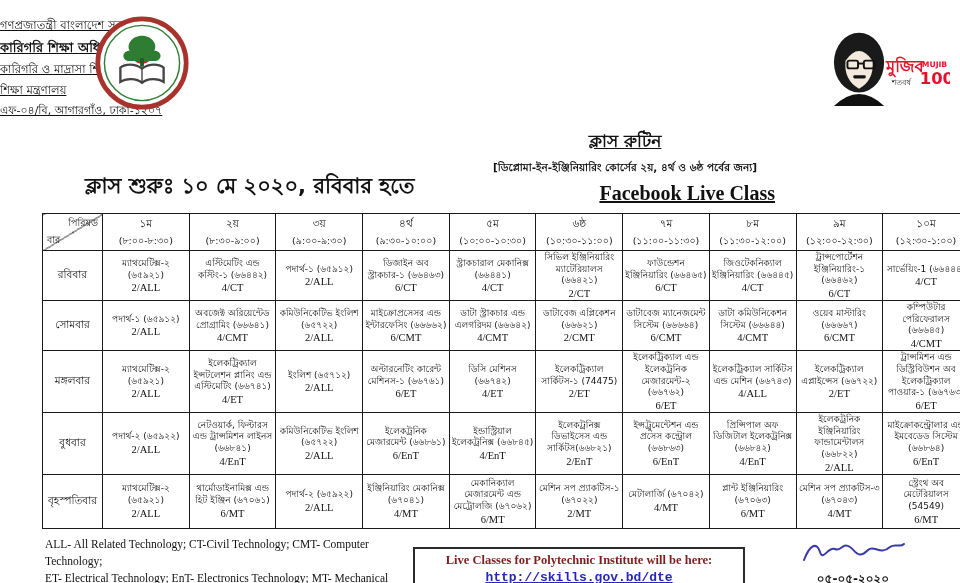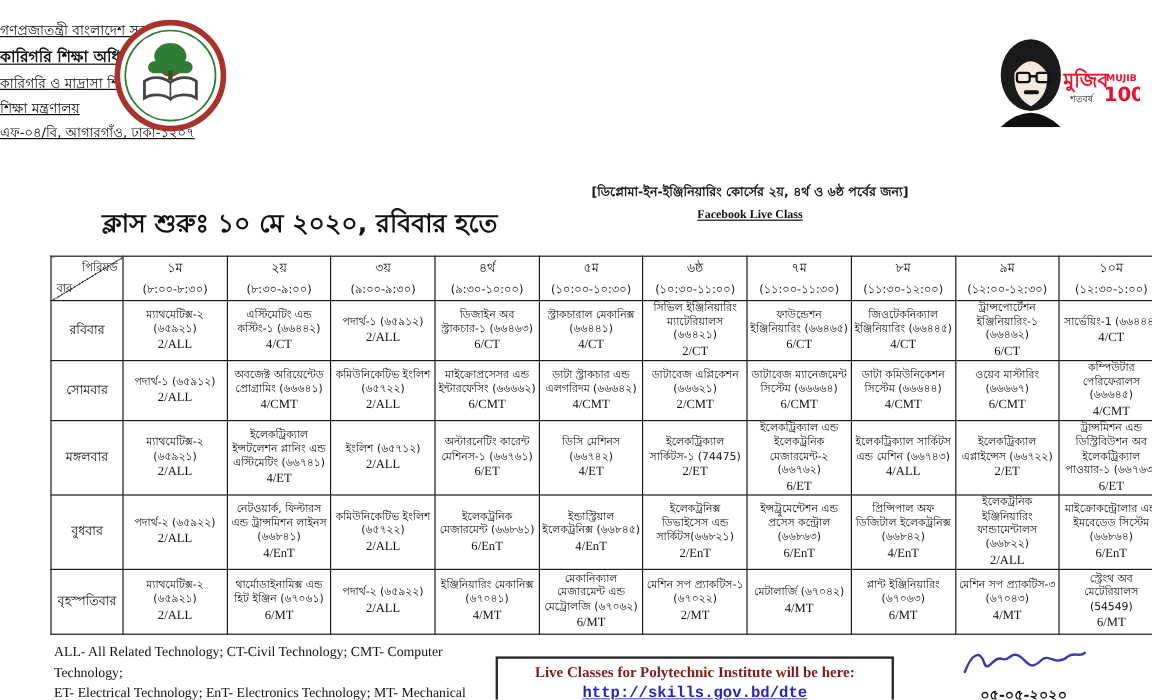--- a/index.html
+++ b/index.html
@@ -14,21 +14,21 @@
   .h-line1{font-size:11.5px;}
   .h-org{font-size:13px;font-weight:bold;margin-top:2px;}
   .h-line{font-size:11.5px;margin-top:2px;}
   .h-addr{font-size:11px;margin-top:1px;}
   
   .title-row{display:flex;align-items:center;margin-top:6px;}
   .start-note{margin-left:85px;font-size:21px;font-weight:bold;width:345px;margin-top:43px;}
   .routine-block{width:300px;margin-left:45px;text-align:center;}
   .routine-title{font-size:17px;font-weight:bold;text-decoration:underline;}
   .subtitle{font-size:10.5px;font-weight:bold;margin-top:4px;}
-  .live-label{font-family:"Liberation Serif",serif;font-size:10px;font-weight:bold;text-decoration:underline;margin-top:5px;}
+  .live-label{font-family:"Liberation Serif",serif;font-size:20px;font-weight:bold;text-decoration:underline;margin-top:5px;text-align:right;}
   
   table.routine{border-collapse:collapse;table-layout:fixed;width:928px;margin:8px 10px 0 42px;}
   .routine th,.routine td{border:1px solid #1a1a1a;text-align:center;vertical-align:middle;padding:1px 2px;font-weight:normal;}
   .routine thead tr{height:37px;}
   .routine tbody tr:nth-child(1){height:42px;}
   .routine tbody tr:nth-child(2){height:48px;}
   .routine tbody tr:nth-child(3){height:56px;}
   .routine tbody tr:nth-child(4){height:61px;}
   .routine tbody tr:nth-child(5){height:54px;}
   .corner{position:relative;background:linear-gradient(to bottom right,transparent 49.3%,#333 49.3%,#333 50.7%,transparent 50.7%);}
@@ -84,20 +84,21 @@
       <text x="70" y="63" font-size="8" fill="#222">শতবর্ষ</text>
       <text x="101" y="45" font-size="8" font-weight="bold" fill="#e8112d">MUJIB</text>
       <text x="99" y="62" font-size="17" font-weight="bold" fill="#e8112d">100</text>
     </svg>
   </div>
 </div>
 
 <div class="title-row">
   <div class="start-note">ক্লাস শুরুঃ ১০ মে ২০২০, রবিবার হতে</div>
   <div class="routine-block">
+    <div class="routine-title">ক্লাস রুটিন</div>
     <div class="subtitle">[ডিপ্লোমা-ইন-ইঞ্জিনিয়ারিং কোর্সের ২য়, ৪র্থ ও ৬ষ্ঠ পর্বের জন্য]</div>
     <div class="live-label">Facebook Live Class</div>
   </div>
 </div>
 
 <table class="routine">
   <colgroup>
       <col style="width:60px">
       <col span="10">
     </colgroup>

